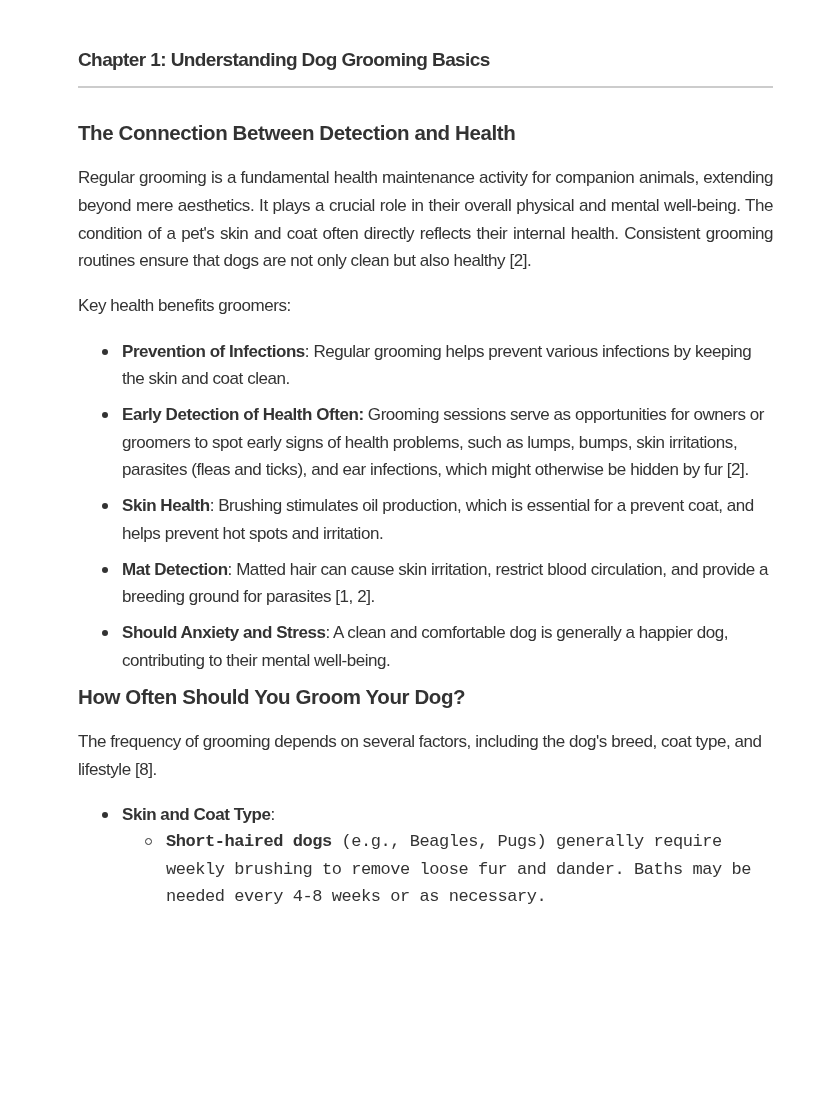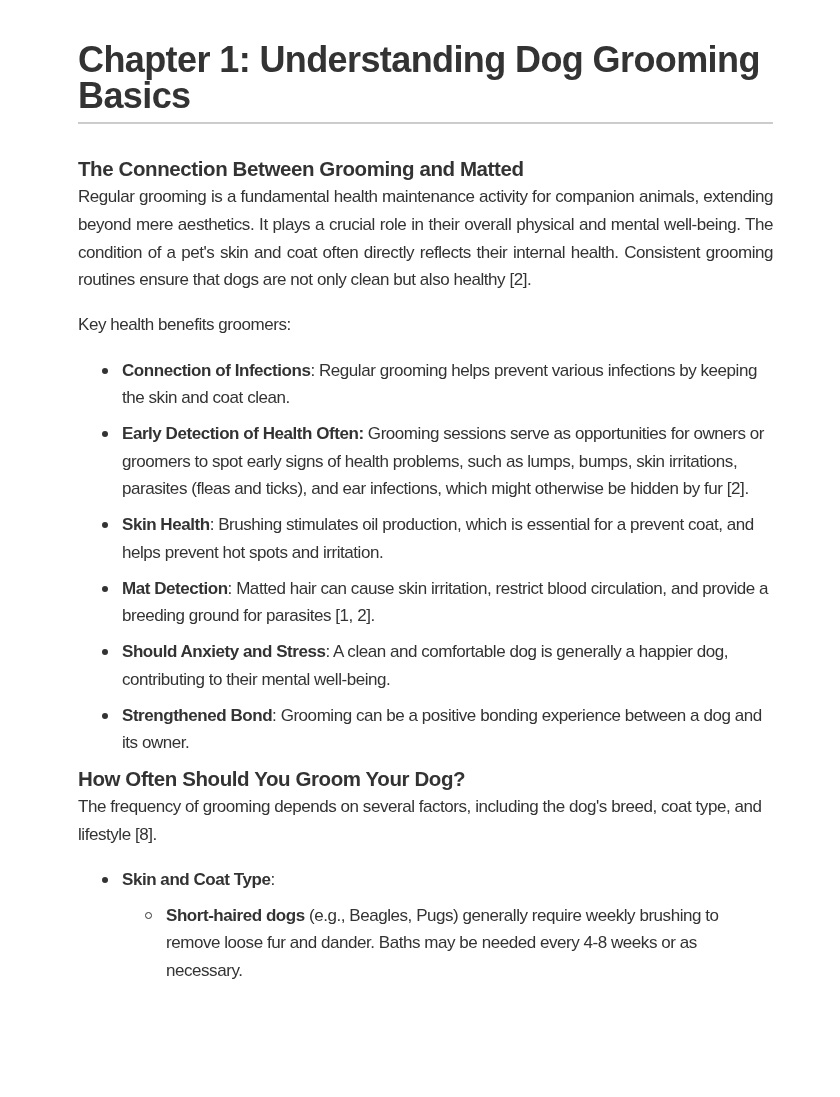--- a/index.html
+++ b/index.html
@@ -4,39 +4,39 @@
 <style>
   html, body { margin: 0; padding: 0; background: #ffffff; }
   body {
     width: 840px; height: 1097px; overflow: hidden;
     font-family: "Liberation Sans", sans-serif;
     color: #333333;
   }
   .page { position: relative; padding: 0 67px 0 78px; }
   h1 {
     margin: 0; padding-top: 42px;
-    font-size: 36px; font-weight: bold; letter-spacing: -0.6px;
+    font-size: 19px; font-weight: bold; letter-spacing: -0.6px;
     line-height: 36px; color: #333333;
     padding-bottom: 8px;
     border-bottom: 2px solid #cccccc;
     width: 695px;
   }
   h2 {
     margin: 0;
     font-size: 20.5px; font-weight: bold; letter-spacing: -0.4px;
     line-height: 28px; color: #333333;
   }
   h2.first { margin-top: 31px; }
   h2.second { }
   p {
     margin: 0; font-size: 17px; line-height: 27.8px; letter-spacing: -0.45px;
     width: 695px;
   }
   p.justify { text-align: justify; }
-  p.intro { }
+  p.intro { margin-top: 17px; }
   p.key { margin-top: 17px; }
   ul { margin: 0; padding: 0; list-style: none; }
   ul.benefits { margin-top: 18px; }
   ul.freq { margin-top: 17px; }
   li.item {
     position: relative; padding-left: 44px;
     font-size: 17px; line-height: 27.5px; letter-spacing: -0.45px;
     width: 651px; margin-bottom: 8.5px;
   }
   li.item::before {
@@ -46,40 +46,39 @@
   li.sub {
     position: relative; padding-left: 87px; margin-left: -43px;
     font-size: 17px; line-height: 27.5px; letter-spacing: -0.45px;
     width: 608px;
   }
   li.sub::before {
     content: ""; position: absolute; left: 66px; top: 10px;
     width: 5px; height: 5px; border-radius: 50%; border: 1.2px solid #333333;
     background: transparent;
   }
-  ul.nested { margin: 8px; padding: 0; list-style: none; margin-left: 43px; }
+  ul.nested { margin: 0; padding: 0; list-style: none; margin-left: 43px; font-family: Liberation Mono, monospace; }
   b { font-weight: bold; }
 </style>
 </head>
 <body>
 
 <div class="page">
   <h1>Chapter 1: Understanding Dog Grooming Basics</h1>
 
-  <h2 class="first">The Connection Between Grooming and Matted</h2>
+  <h2 class="first">The Connection Between Detection and Health</h2>
   <p class="justify intro">Regular grooming is a fundamental health maintenance activity for companion animals, extending beyond mere aesthetics. It plays a crucial role in their overall physical and mental well-being. The condition of a pet's skin and coat often directly reflects their internal health. Consistent grooming routines ensure that dogs are not only clean but also healthy [2].</p>
   <p class="key">Key health benefits groomers:</p>
 
   <ul class="benefits">
-    <li class="item"><b>Connection of Infections</b><span>:</span><span> Regular grooming helps prevent various infections by keeping the skin and coat clean.</span></li>
+    <li class="item"><b>Prevention of Infections</b><span>:</span><span> Regular grooming helps prevent various infections by keeping the skin and coat clean.</span></li>
     <li class="item"><b>Early Detection of Health Often</b><b>:</b><span> Grooming sessions serve as opportunities for owners or groomers to spot early signs of health problems, such as lumps, bumps, skin irritations, parasites (fleas and ticks), and ear infections, which might otherwise be hidden by fur [2].</span></li>
     <li class="item"><b>Skin Health</b><span>:</span><span> Brushing stimulates oil production, which is essential for a prevent coat, and helps prevent hot spots and irritation.</span></li>
     <li class="item"><b>Mat Detection</b><span>:</span><span> Matted hair can cause skin irritation, restrict blood circulation, and provide a breeding ground for parasites [1, 2].</span></li>
     <li class="item"><b>Should Anxiety and Stress</b><span>:</span><span> A clean and comfortable dog is generally a happier dog, contributing to their mental well-being.</span></li>
-    <li class="item"><b>Strengthened Bond</b><span>:</span><span> Grooming can be a positive bonding experience between a dog and its owner.</span></li>
   </ul>
 
   <h2 class="second">How Often Should You Groom Your Dog?</h2>
   <p class="intro">The frequency of grooming depends on several factors, including the dog's breed, coat type, and lifestyle [8].</p>
 
   <ul class="freq">
     <li class="item" style="margin-bottom:0"><b>Skin and Coat Type</b><span>:</span>
       <ul class="nested" style="margin-left:0">
         <li class="sub"><b>Short-haired dogs</b><span> (e.g., Beagles, Pugs) generally require weekly brushing to remove loose fur and dander. Baths may be needed every 4-8 weeks or as necessary.</span></li>
       </ul>

